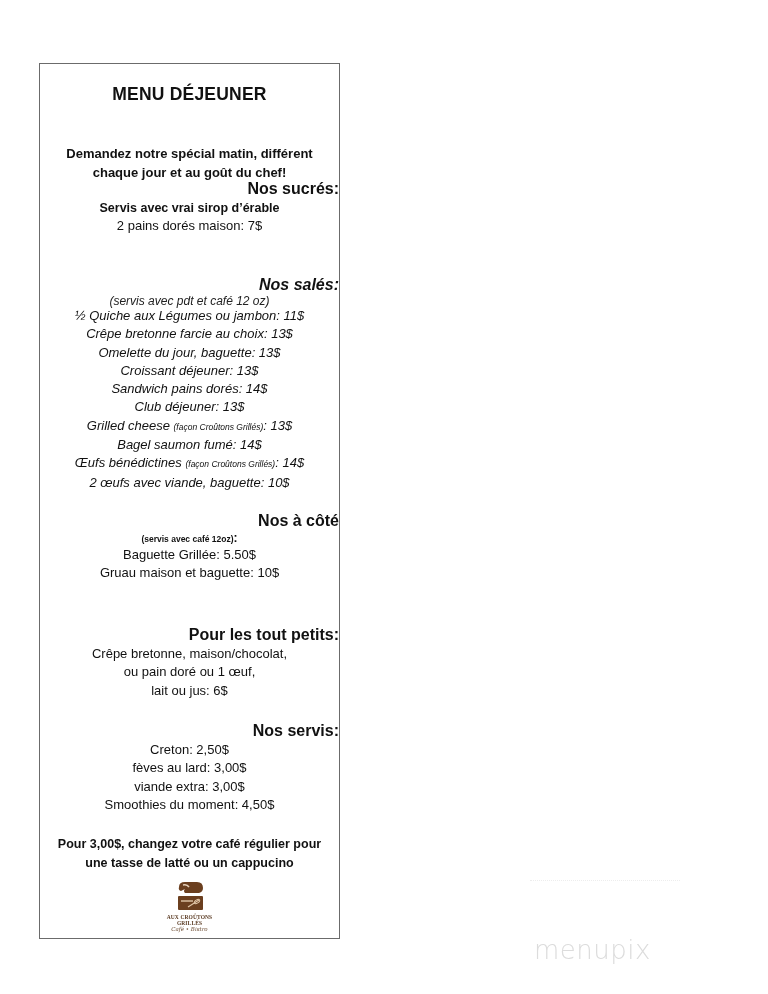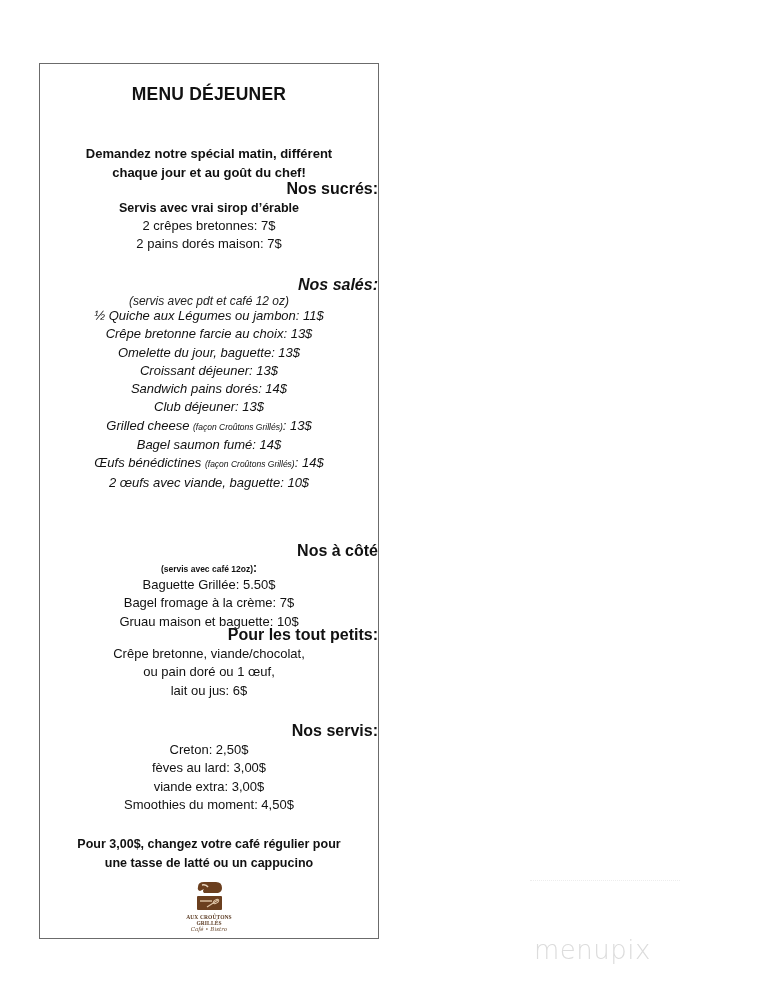--- a/index.html
+++ b/index.html
@@ -12,21 +12,21 @@
       height: 994px;
       position: relative;
       overflow: hidden;
       font-family: "Liberation Sans", "DejaVu Sans", sans-serif;
       color: #111111;
     }
     .menu-box {
       position: absolute;
       left: 39px;
       top: 63px;
-      width: 340px;
+      width: 301px;
       height: 876px;
       border: 1.5px solid #6b6b6b;
       box-sizing: border-box;
       text-align: center;
     }
     .title {
       position: absolute;
       left: 0; right: 0;
       top: 20px;
       font-size: 17.5px;
@@ -139,21 +139,20 @@
   <div class="title">MENU DÉJEUNER</div>
 
   <div class="intro">
     <div>Demandez notre spécial matin, différent</div>
     <div>chaque jour et au goût du chef!</div>
   </div>
 
   <div class="section" style="top:115px;">
     <div class="section-heading">Nos sucrés:</div>
     <div class="section-sub">Servis avec vrai sirop d’érable</div>
-    <div class="item">2 crêpes bretonnes: 7$</div>
     <div class="item">2 pains dorés maison: 7$</div>
   </div>
 
   <div class="section" style="top:211px;font-style:italic;">
     <div class="section-heading">Nos salés:</div>
     <div class="section-note">(servis avec pdt et café 12 oz)</div>
     <div class="item">½ Quiche aux Légumes ou jambon: 11$</div>
     <div class="item">Crêpe bretonne farcie au choix: 13$</div>
     <div class="item">Omelette du jour, baguette: 13$</div>
     <div class="item">Croissant déjeuner: 13$</div>
@@ -162,31 +161,30 @@
     <div class="item">
       <span>Grilled cheese </span><span class="small">(façon Croûtons Grillés)</span><span>: 13$</span>
     </div>
     <div class="item">Bagel saumon fumé: 14$</div>
     <div class="item">
       <span>Œufs bénédictines </span><span class="small">(façon Croûtons Grillés)</span><span>: 14$</span>
     </div>
     <div class="item">2 œufs avec viande, baguette: 10$</div>
   </div>
 
-  <div class="section" style="top:447px;margin-top:30px;">
+  <div class="section" style="top:447px;">
     <div class="section-heading">Nos à côté</div>
     <div class="section-note-bold"><span>(servis avec café 12oz)</span><span style="font-size:12px;">:</span></div>
     <div class="item">Baguette Grillée:  5.50$</div>
-    <div class="item">Bagel fromage à la crème: 7$</div>
     <div class="item">Gruau maison et baguette: 10$</div>
   </div>
 
   <div class="section" style="top:561px;">
     <div class="section-heading">Pour les tout petits:</div>
-    <div class="item">Crêpe bretonne, viande/chocolat,</div>
+    <div class="item">Crêpe bretonne, maison/chocolat,</div>
     <div class="item">ou pain doré ou 1 œuf,</div>
     <div class="item">lait ou jus: 6$</div>
   </div>
 
   <div class="section" style="top:657px;">
     <div class="section-heading">Nos servis:</div>
     <div class="item">Creton: 2,50$</div>
     <div class="item">fèves au lard: 3,00$</div>
     <div class="item">viande extra: 3,00$</div>
     <div class="item">Smoothies du moment: 4,50$</div>

